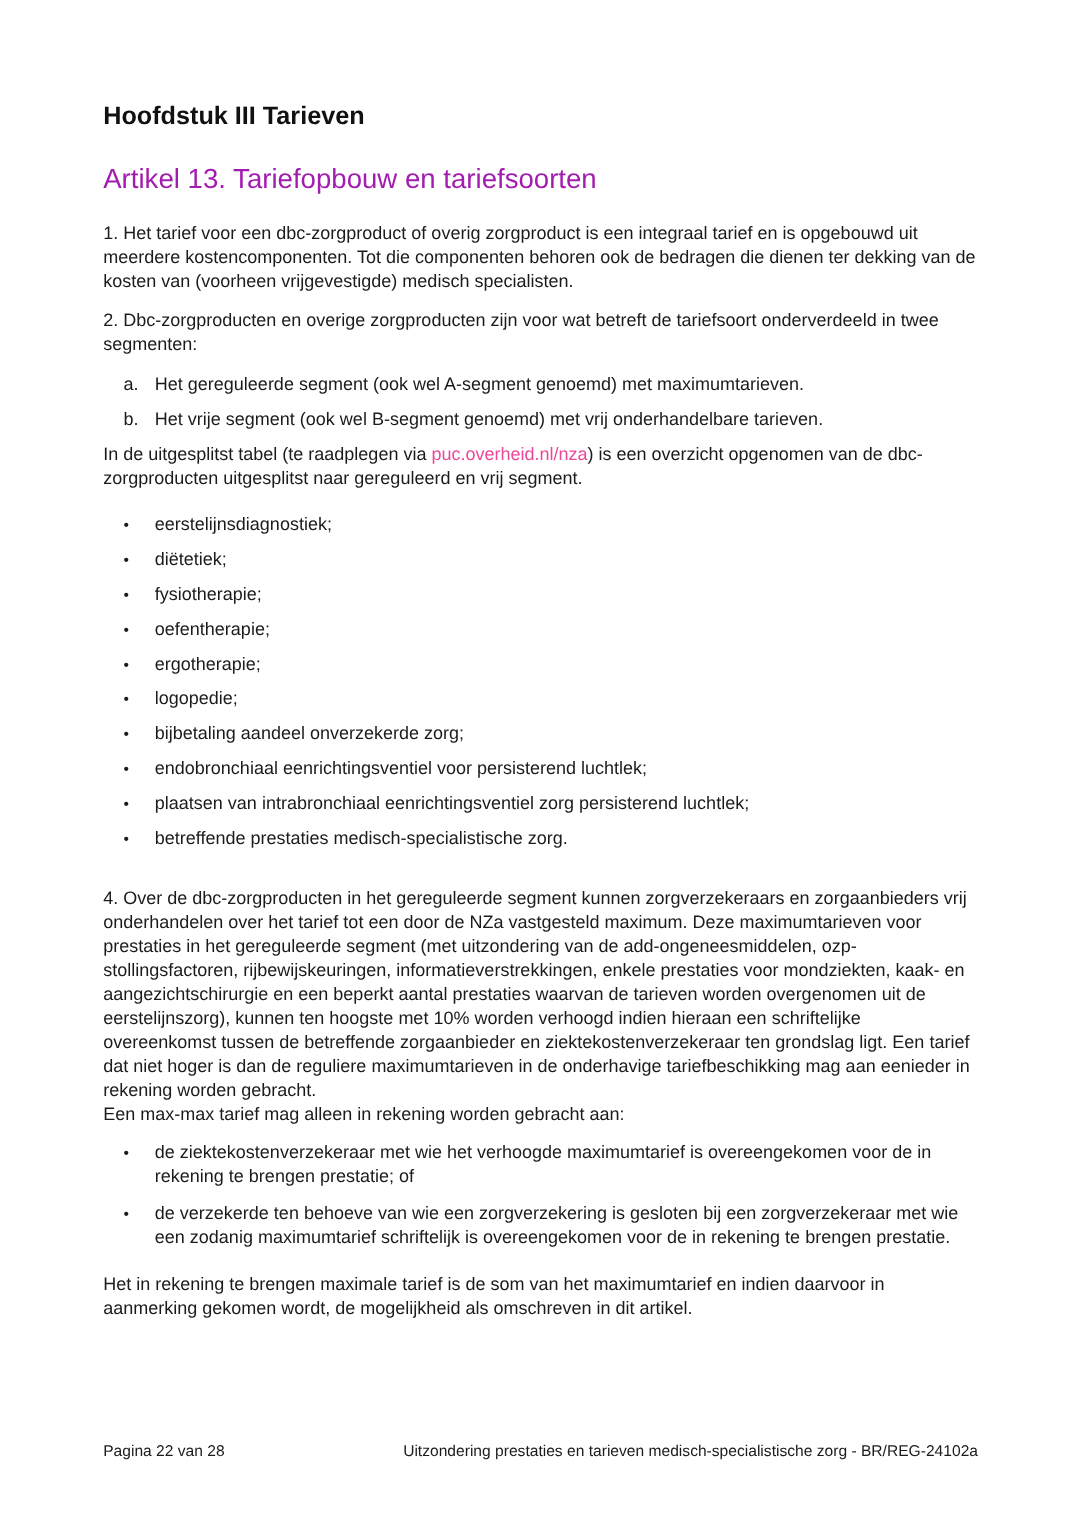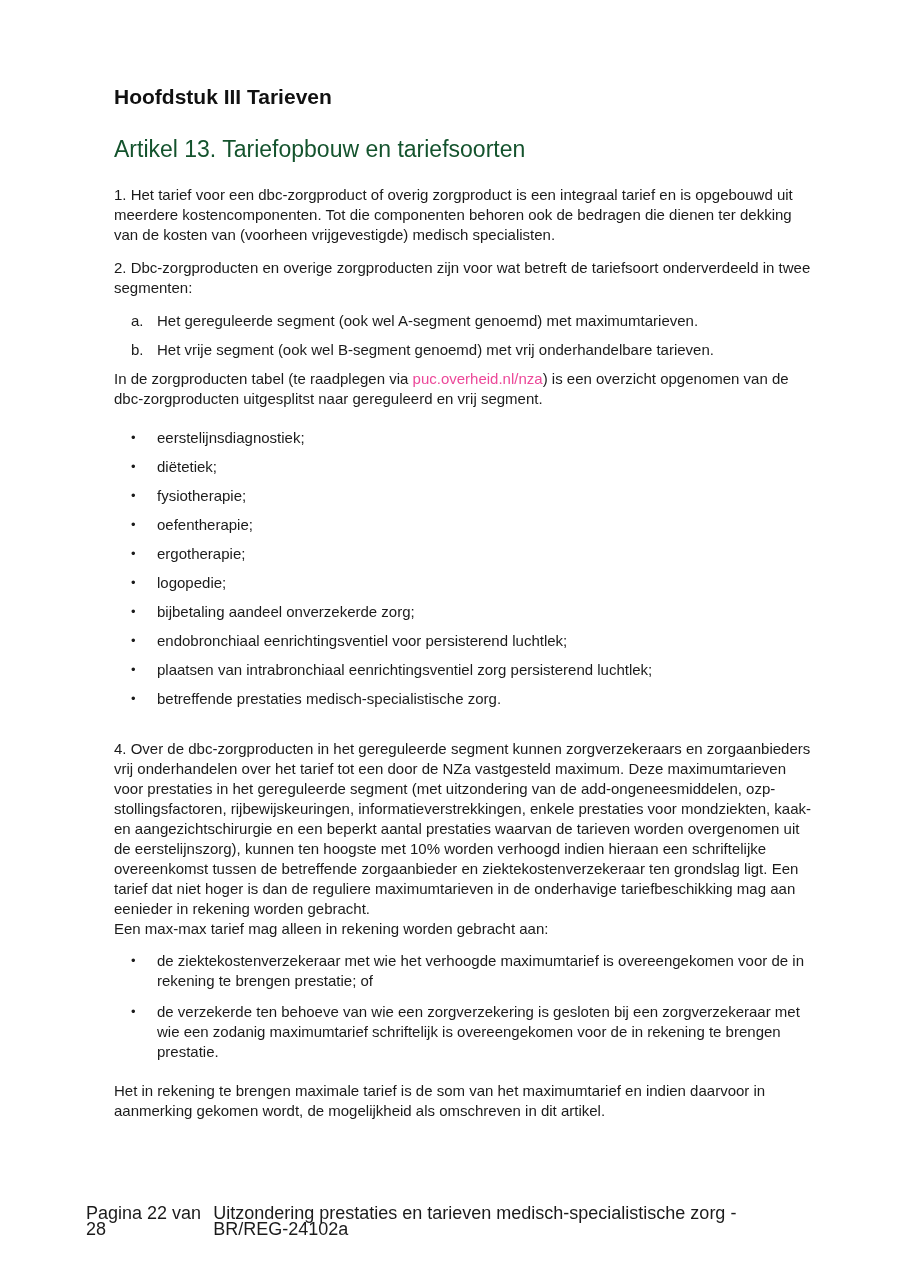--- a/index.html
+++ b/index.html
@@ -7,33 +7,33 @@
     position: relative;
     width: 900px;
     height: 1273px;
     background: #ffffff;
     font-family: "Liberation Sans", sans-serif;
     color: #1b1b1b;
     overflow: hidden;
     box-sizing: border-box;
   }
   .content {
-    padding: 84px 86px 0 114px;
+    padding: 84px 86px 0 86px;
   }
   h1.chapter {
     font-size: 21px;
     font-weight: 700;
     color: #111111;
     margin: 0 0 25px 0;
     line-height: 26px;
   }
   h2.article {
     font-size: 23px;
     font-weight: 400;
-    color: #14532d;
+    color: #a21caf;
     margin: 0 0 21px 0;
     line-height: 29px;
   }
   p.body {
     font-size: 15px;
     line-height: 20px;
     margin: 0 0 13px 0;
   }
   p.tight { margin-bottom: 0; }
   .gap-lg { margin-top: 28px; }
@@ -61,25 +61,25 @@
   .li .li-text { flex: 1; }
   .link {
     color: #ec4899;
     text-decoration: none;
     cursor: pointer;
   }
   footer.page-footer {
     position: absolute;
     left: 86px;
     right: 85px;
-    bottom: 36px;
+    bottom: 56px;
     display: flex;
     justify-content: space-between;
     align-items: baseline;
-    font-size: 18px;
+    font-size: 13px;
     line-height: 16px;
     color: #1b1b1b;
   }
 </style>
 </head>
 <body>
 
 <div class="page">
   <div class="content">
 
@@ -95,21 +95,21 @@
       <div class="li">
         <span class="marker">a.</span>
         <span class="li-text">Het gereguleerde segment (ook wel A-segment genoemd) met maximumtarieven.</span>
       </div>
       <div class="li">
         <span class="marker">b.</span>
         <span class="li-text">Het vrije segment (ook wel B-segment genoemd) met vrij onderhandelbare tarieven.</span>
       </div>
     </div>
 
-    <p class="body gap-lg"><span>In de zorgproducten tabel (te raadplegen via </span><a class="link">puc.overheid.nl/nza</a><span>) is een overzicht opgenomen van de dbc-zorgproducten uitgesplitst naar gereguleerd en vrij segment.</span></p>
+    <p class="body gap-lg"><span>In de uitgesplitst tabel (te raadplegen via </span><a class="link">puc.overheid.nl/nza</a><span>) is een overzicht opgenomen van de dbc-zorgproducten uitgesplitst naar gereguleerd en vrij segment.</span></p>
 
 
     <div class="list" style="margin-top:19px;">
       <div class="li">
         <span class="bullet-glyph">•</span>
         <span class="li-text">eerstelijnsdiagnostiek;</span>
       </div>
       <div class="li">
         <span class="bullet-glyph">•</span>
         <span class="li-text">diëtetiek;</span>

